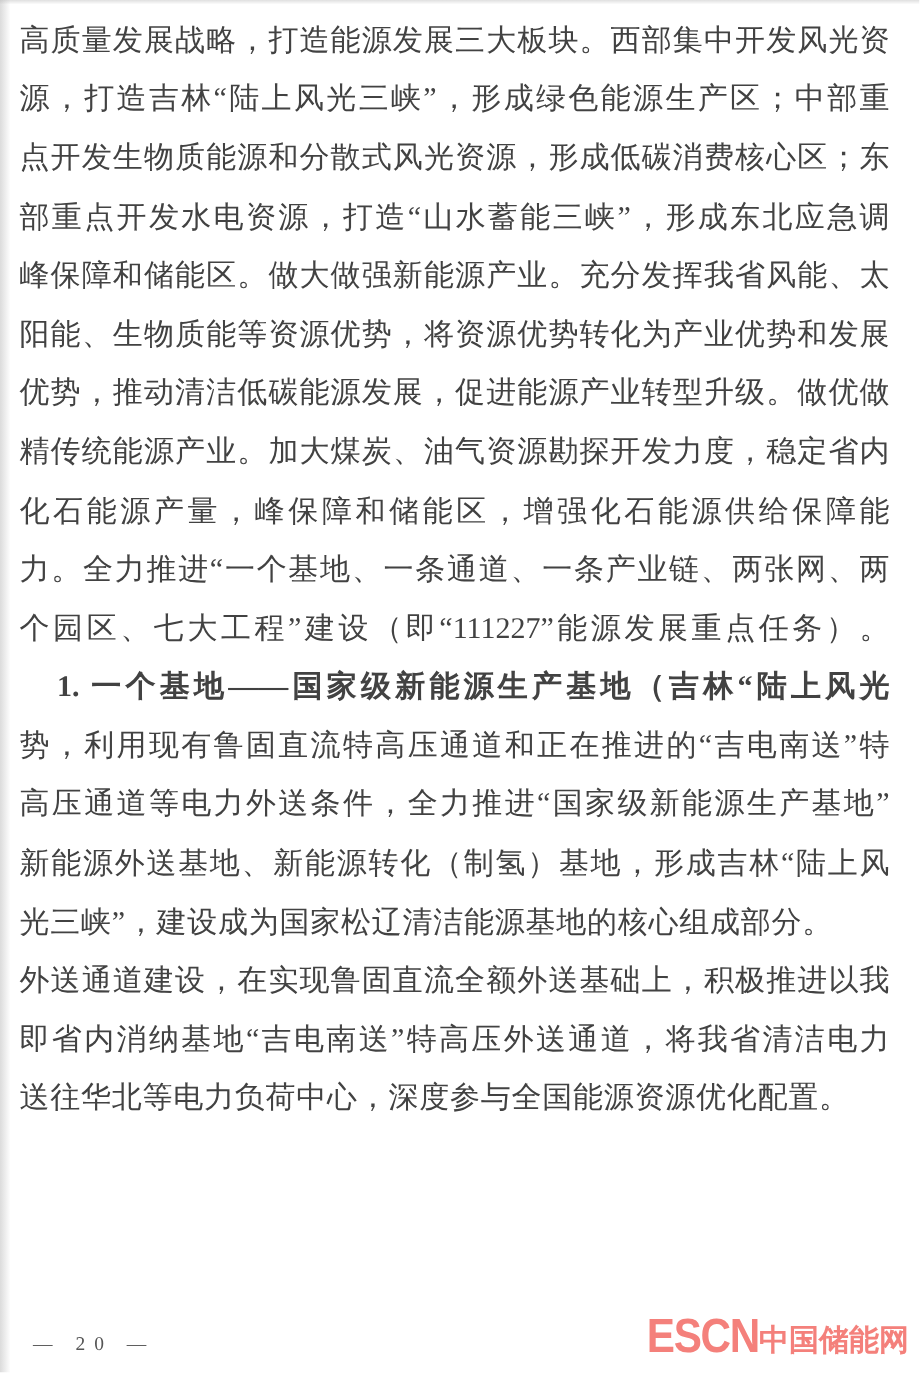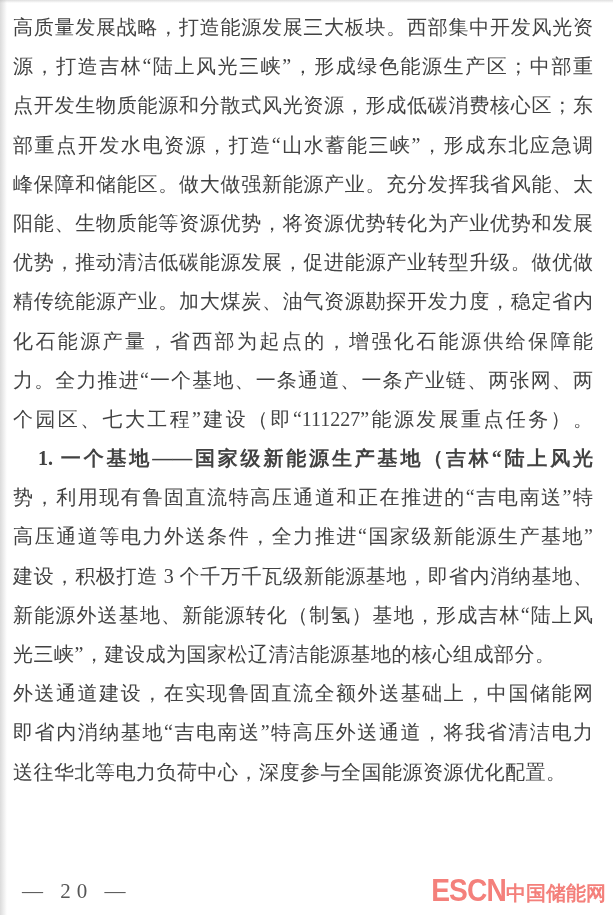--- a/index.html
+++ b/index.html
@@ -57,21 +57,21 @@
     padding-left: 25px;
   }
   .line .b {
     font-weight: bold;
   }
   
   .page-number {
     position: absolute;
     left: 22px;
     bottom: 11px;
-    font-size: 21px;
+    font-size: 13px;
     color: var(--page-number, #555555);
     letter-spacing: 6px;
     white-space: nowrap;
   }
   .watermark {
     position: absolute;
     right: 7px;
     bottom: 9px;
     color: var(--watermark, #f4807b);
     white-space: nowrap;
@@ -102,30 +102,29 @@
 
 <div class="text-block" id="text-block">
     <div class="line fill"><span>高质量发展战略，打造能源发展三大板块。西部集中开发风光资</span></div>
     <div class="line fill"><span>源，打造吉林“陆上风光三峡”，形成绿色能源生产区；中部重</span></div>
     <div class="line fill"><span>点开发生物质能源和分散式风光资源，形成低碳消费核心区；东</span></div>
     <div class="line fill"><span>部重点开发水电资源，打造“山水蓄能三峡”，形成东北应急调</span></div>
     <div class="line fill"><span>峰保障和储能区。做大做强新能源产业。充分发挥我省风能、太</span></div>
     <div class="line fill"><span>阳能、生物质能等资源优势，将资源优势转化为产业优势和发展</span></div>
     <div class="line fill"><span>优势，推动清洁低碳能源发展，促进能源产业转型升级。做优做</span></div>
     <div class="line fill"><span>精传统能源产业。加大煤炭、油气资源勘探开发力度，稳定省内</span></div>
-    <div class="line fill"><span>化石能源产量，省西部为起点的，增强化石能源供给保障能</span></div>
+    <div class="line fill"><span>化石能源产量，峰保障和储能区，增强化石能源供给保障能</span></div>
     <div class="line fill"><span>力。全力推进“一个基地、一条通道、一条产业链、两张网、两</span></div>
     <div class="line fill"><span>个园区、七大工程”建设（即“111227”能源发展重点任务）。</span></div>
     <div class="line fill indent"><span class="b">1. 一个基地——国家级新能源生产基地（吉林“陆上风光</span></div>
     <div class="line fill"><span>势，利用现有鲁固直流特高压通道和正在推进的“吉电南送”特</span></div>
     <div class="line fill"><span>高压通道等电力外送条件，全力推进“国家级新能源生产基地”</span></div>
-    <div class="line fill"><span>建设，积极打造 3 个千万千瓦级新能源基地，即省内消纳基地、</span></div>
     <div class="line fill"><span>新能源外送基地、新能源转化（制氢）基地，形成吉林“陆上风</span></div>
     <div class="line"><span>光三峡”，建设成为国家松辽清洁能源基地的核心组成部分。</span></div>
-    <div class="line fill"><span>外送通道建设，在实现鲁固直流全额外送基础上，中国储能网</span></div>
+    <div class="line fill"><span>外送通道建设，在实现鲁固直流全额外送基础上，积极推进以我</span></div>
     <div class="line fill"><span>即省内消纳基地“吉电南送”特高压外送通道，将我省清洁电力</span></div>
     <div class="line"><span>送往华北等电力负荷中心，深度参与全国能源资源优化配置。</span></div>
   </div>
 
 <div class="page-number">— 20 —</div>
 
 <div class="watermark">
   <span class="latin">ESCN</span><span class="cjk">中国储能网</span>
 </div>
 

